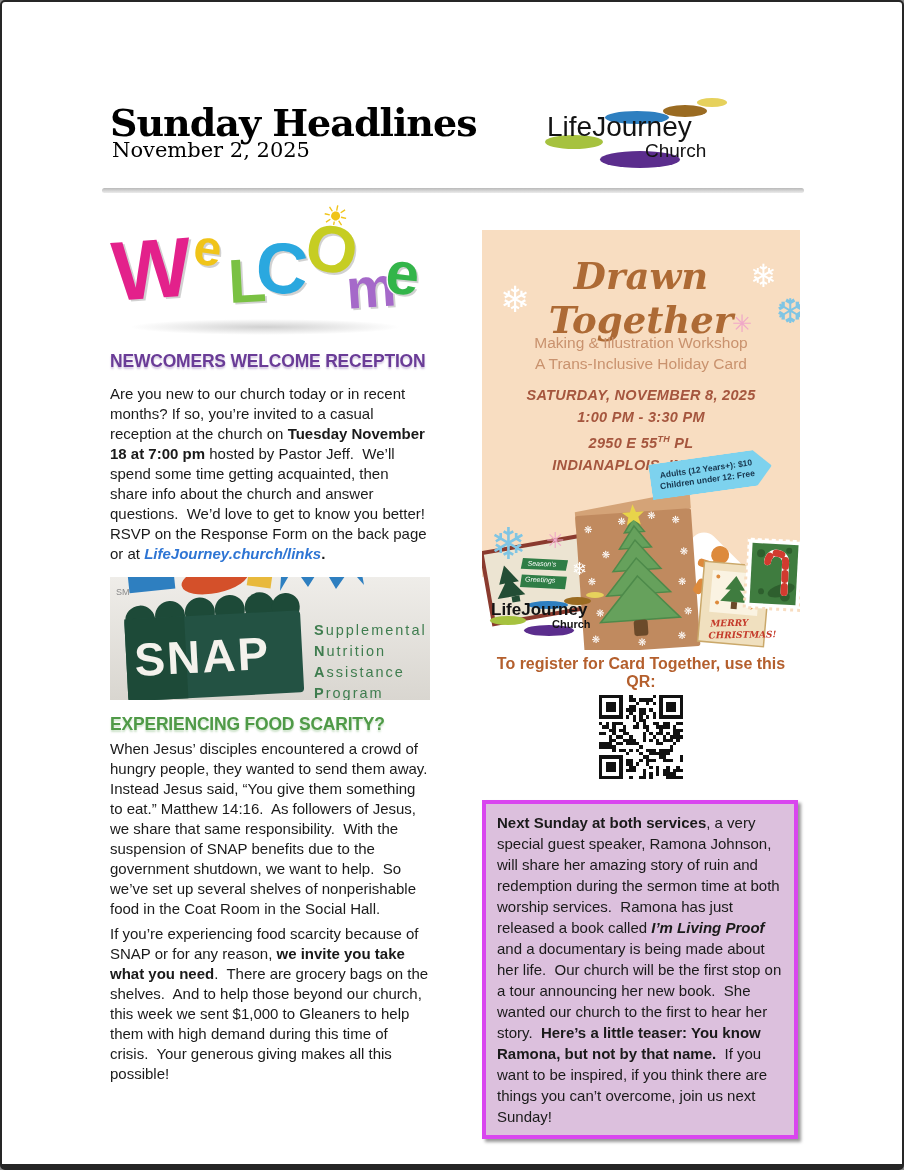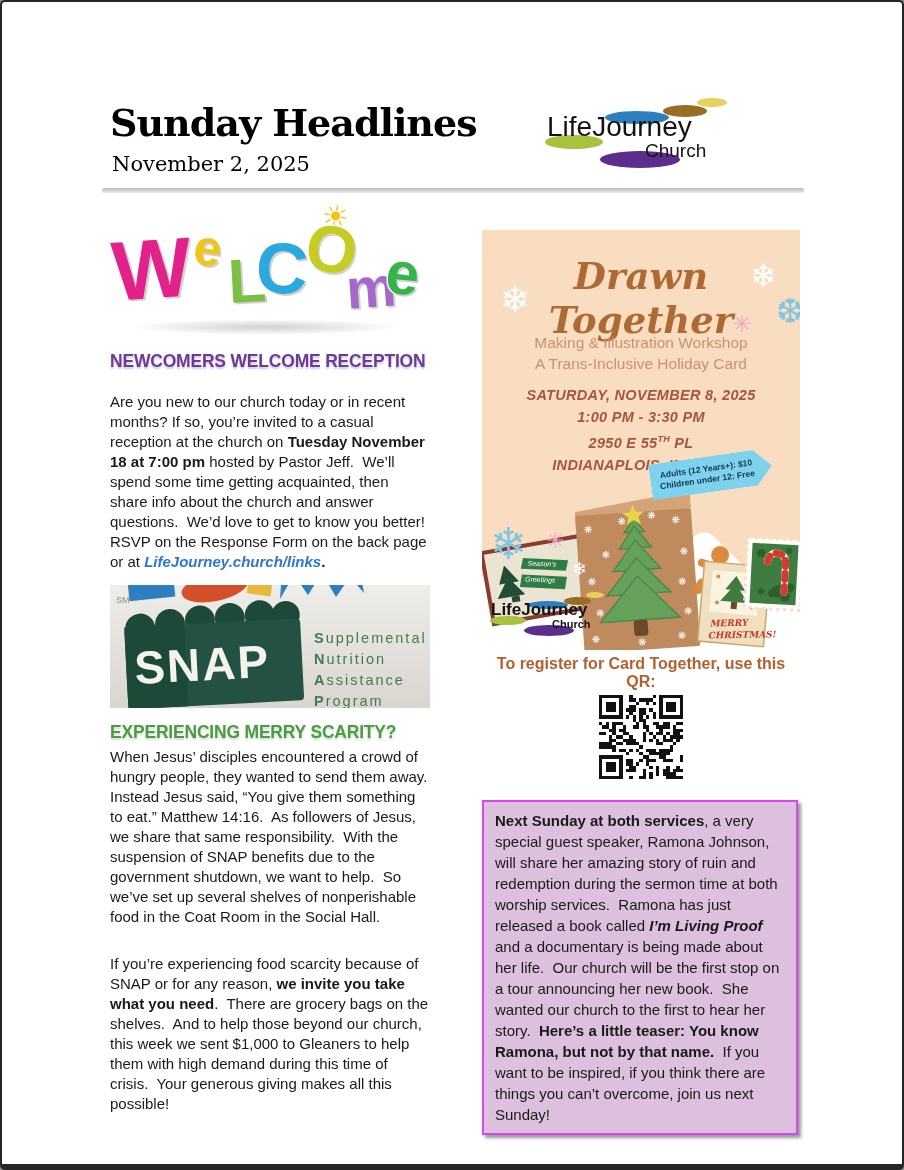--- a/index.html
+++ b/index.html
@@ -3,44 +3,44 @@
 <meta charset="utf-8">
 <style>
   html,body{margin:0;padding:0;background:#888;}
   .page{position:relative;width:904px;height:1170px;background:#fff;
         border:2px solid #262626;border-bottom-width:6px;border-radius:5px;
         box-sizing:border-box;overflow:hidden;
         font-family:"Liberation Sans",sans-serif;color:#1a1a1a;}
   
   .title{position:absolute;left:108px;top:98px;font-family:"DejaVu Serif",serif;
          font-weight:bold;font-size:38px;letter-spacing:-1px;color:#000;}
-  .date{position:absolute;left:110px;top:150px;font-family:"DejaVu Serif",serif;
+  .date{position:absolute;left:110px;top:136px;font-family:"DejaVu Serif",serif;
         font-size:21px;color:#000;}
   .rule{position:absolute;left:100px;top:186px;width:702px;height:5px;border-radius:3px;
         background:linear-gradient(to bottom,#b9b9b9,#ececec);}
   
   .logo{position:absolute;left:543px;top:96px;width:200px;height:72px;}
   .logo .el{position:absolute;border-radius:50%;}
   .logo .e-yel{left:152px;top:0;width:30px;height:9px;background:#e6d15c;}
   .logo .e-brn{left:118px;top:7px;width:44px;height:12px;background:#9a6b22;}
   .logo .e-blu{left:60px;top:13px;width:64px;height:13px;background:#2e7fc0;}
   .logo .e-grn{left:0;top:37px;width:58px;height:14px;background:#a6c23f;}
   .logo .e-pur{left:55px;top:53px;width:80px;height:17px;background:#5b2d8d;}
   .logo .lg-main{position:absolute;left:2px;top:13px;font-size:28px;letter-spacing:0;color:#131313;}
   .logo .lg-sub{position:absolute;left:100px;top:42px;font-size:19px;color:#131313;}
   
   .col-left{position:absolute;left:108px;top:215px;width:320px;}
   .col-right{position:absolute;left:480px;top:228px;width:318px;}
   .body{margin:0;font-size:15px;line-height:20px;white-space:pre-wrap;}
-  .h-purple{margin:16px 0 20px 0;font-size:17.5px;letter-spacing:-.2px;color:#6a3c97;
+  .h-purple{margin:16px 0 12px 0;font-size:17.5px;letter-spacing:-.2px;color:#6a3c97;
             text-shadow:0 2px 2px rgba(106,60,151,.30);}
   .h-green{margin:14px 0 4px 0;font-size:17.5px;letter-spacing:-.2px;color:#4f9a47;
            text-shadow:0 2px 2px rgba(79,154,71,.30);}
   h2{font-weight:bold;}
-  .mt{margin-top:27px;}
+  .mt{margin-top:5px;}
   
   .welcome-art{position:relative;width:312px;height:118px;}
   .welcome-art .lt{position:absolute;font-weight:bold;
       text-shadow:2px 2px 0 rgba(0,0,0,.18), -1px -1px 0 #fff,1px -1px 0 #fff,-1px 1px 0 #fff;}
   .lt0{left:2px;top:4px;font-size:84px;transform:rotate(-4deg);}
   .lt1{left:84px;top:2px;font-size:50px;transform:rotate(8deg);}
   .lt2{left:118px;top:28px;font-size:62px;transform:rotate(-3deg);}
   .lt3{left:146px;top:10px;font-size:72px;transform:rotate(4deg);}
   .lt4{left:196px;top:-6px;font-size:66px;transform:rotate(10deg);}
   .lt5{left:236px;top:38px;font-size:56px;transform:rotate(-4deg);}
@@ -84,21 +84,21 @@
   .logo-sm .e-brn{left:74px;top:5px;width:27px;height:8px;background:#9a6b22;}
   .logo-sm .e-blu{left:38px;top:9px;width:40px;height:8px;background:#2e7fc0;}
   .logo-sm .e-grn{left:0;top:24px;width:36px;height:9px;background:#a6c23f;}
   .logo-sm .e-pur{left:34px;top:33px;width:50px;height:11px;background:#5b2d8d;}
   .logo-sm .lg-main{position:absolute;left:1px;top:8px;font-size:17px;font-weight:bold;color:#131313;}
   .logo-sm .lg-sub{position:absolute;left:62px;top:26px;font-size:11px;font-weight:bold;color:#131313;}
   
   .register{margin-top:5px;text-align:center;font-weight:bold;font-size:16px;color:#b45f2d;}
   .qr{width:84px;height:84px;margin:4px auto 0 auto;}
   .announce{margin-top:21px;box-sizing:border-box;width:316px;background:#dcc0dd;
-            border:2px solid #d946ef;box-shadow:3px 3px 3px #999;
+            border:4px solid #d946ef;box-shadow:3px 3px 3px #999;
             padding:8px 11px;font-size:15px;line-height:21px;white-space:pre-wrap;}
 </style>
 </head>
 <body>
 
 <div class="page">
 
   <div class="title">Sunday Headlines</div>
   <div class="date">November 2, 2025</div>
   <div class="logo">
@@ -157,21 +157,21 @@
         </g>
         <g font-family="Liberation Sans, sans-serif" font-size="14.5" fill="#3f7d4f" letter-spacing="2">
           <text x="204" y="58"><tspan font-weight="bold">S</tspan><tspan>upplemental</tspan></text>
           <text x="204" y="79"><tspan font-weight="bold">N</tspan><tspan>utrition</tspan></text>
           <text x="204" y="100"><tspan font-weight="bold">A</tspan><tspan>ssistance</tspan></text>
           <text x="204" y="121"><tspan font-weight="bold">P</tspan><tspan>rogram</tspan></text>
         </g>
       </svg>
     </div>
 
-    <h2 class="h-green">EXPERIENCING MERRY SCARITY?</h2>
+    <h2 class="h-green">EXPERIENCING FOOD SCARITY?</h2>
     <p class="body"><span>When Jesus’ disciples encountered a crowd of hungry people, they wanted to send them away.  Instead Jesus said, “You give them something to eat.” Matthew 14:16.  As followers of Jesus, we share that same responsibility.  With the suspension of SNAP benefits due to the government shutdown, we want to help.  So we’ve set up several shelves of nonperishable food in the Coat Room in the Social Hall.</span></p>
     <p class="body mt"><span>If you’re experiencing food scarcity because of SNAP or for any reason, </span><span style="font-weight: bold;">we invite you take what you need</span><span>.  There are grocery bags on the shelves.  And to help those beyond our church, this week we sent $1,000 to Gleaners to help them with high demand during this time of crisis.  Your generous giving makes all this possible!</span></p>
   </section>
 
   <section class="col-right">
     <div class="flyer">
       <div class="fly-title">Drawn Together</div>
       <span class="sf sf1">❄</span>
       <span class="sf sf2">❄</span>
       <span class="sf sf3">❆</span>

